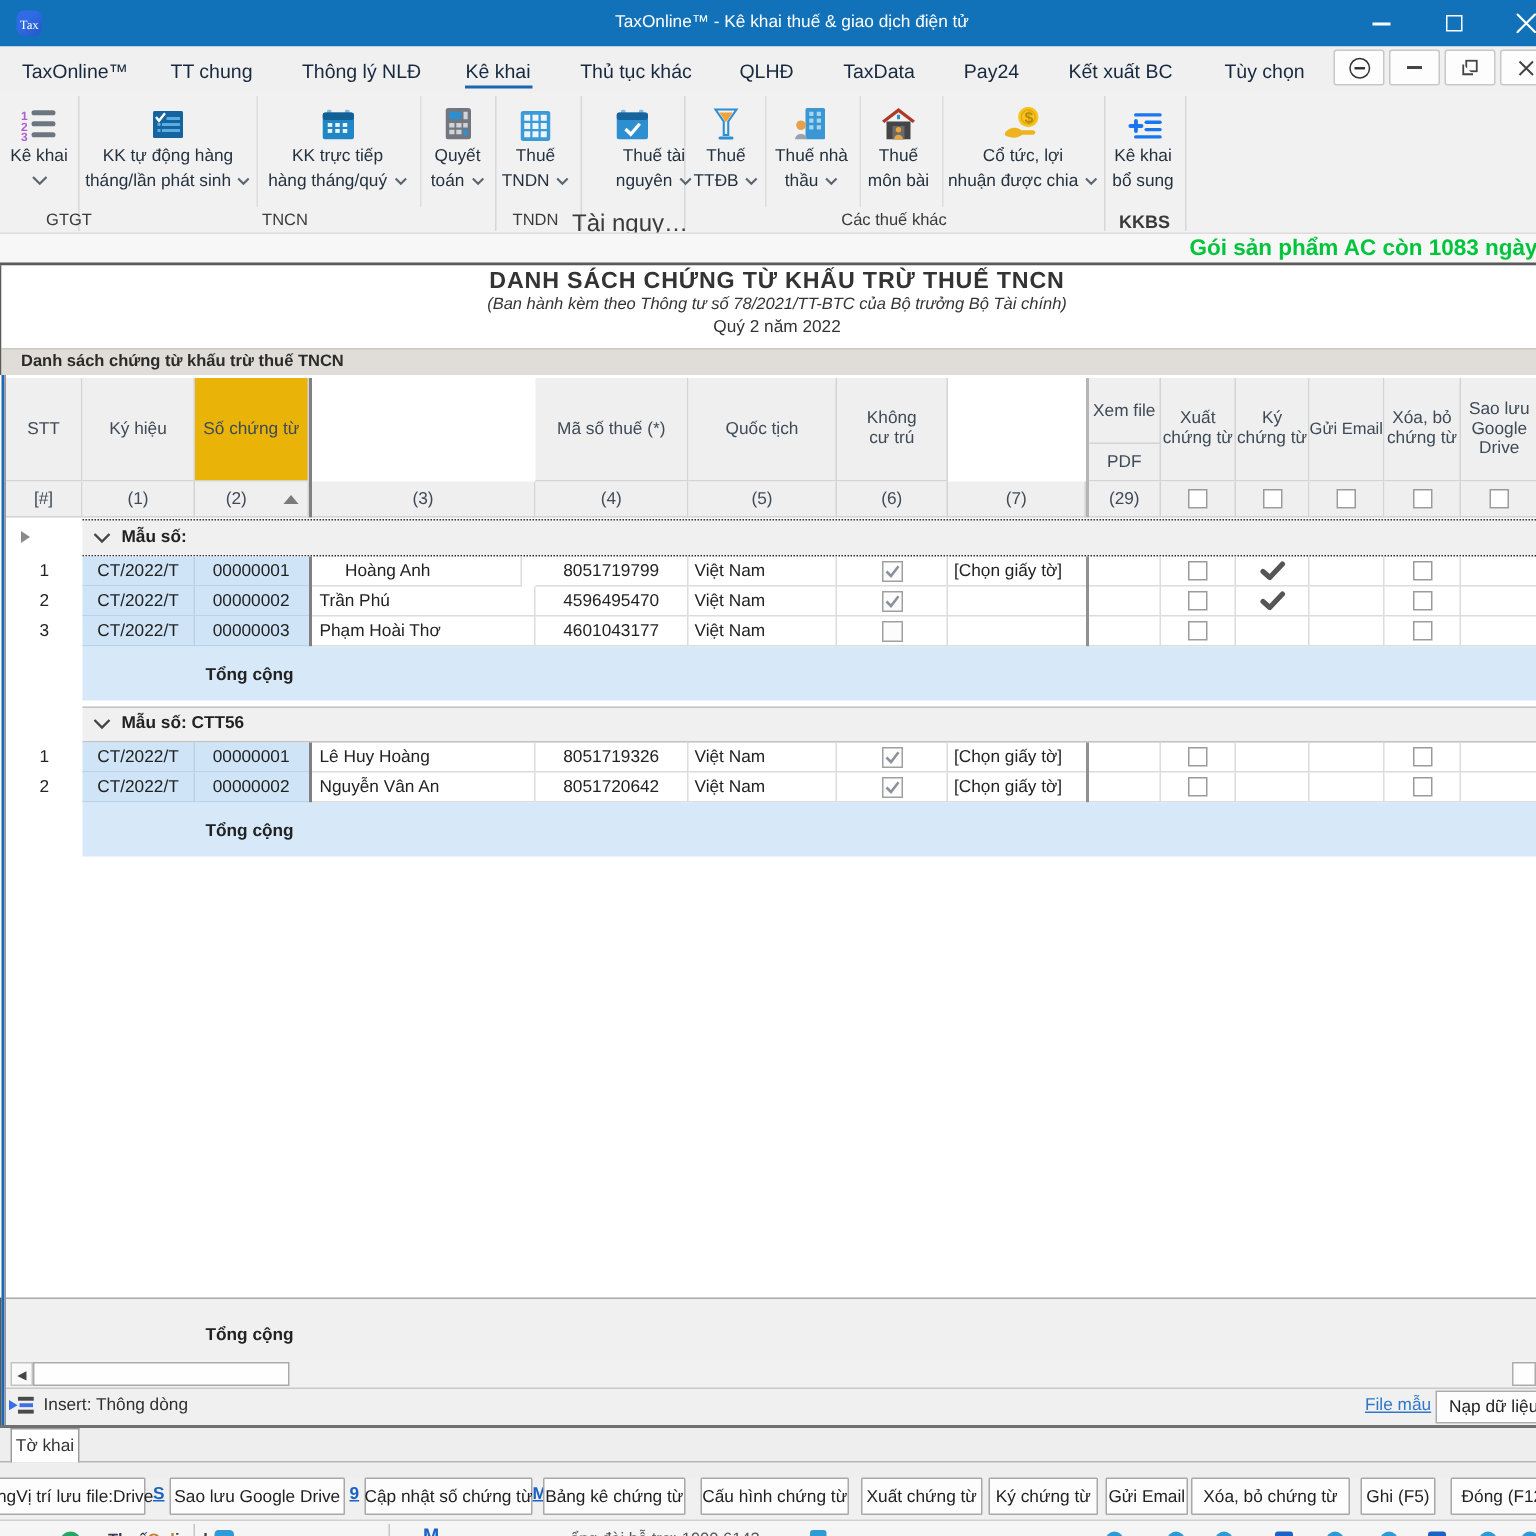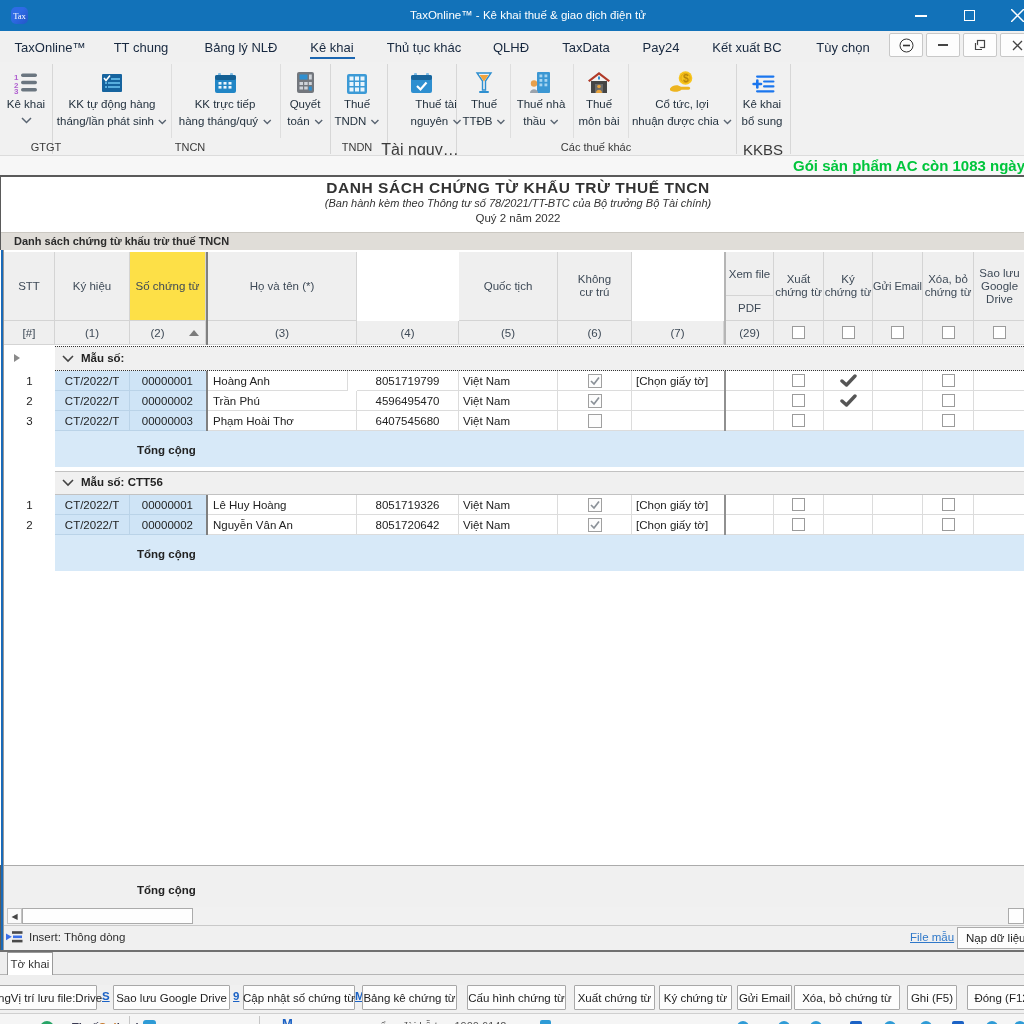--- a/index.html
+++ b/index.html
@@ -19,21 +19,21 @@
   <div class="abs" style="left:915px;top:15px;width:12px;height:1.5px;background:#fff;"></div>
   <div class="abs" style="left:964px;top:10px;width:11px;height:11px;border:1.5px solid #fff;"></div>
   <svg class="abs" style="left:1011px;top:9px;" width="13" height="13">
       <path d="M0 0 L13 13 M13 0 L0 13" stroke="#fff" stroke-width="1.5"></path>
     </svg>
 
   <div class="abs" style="left:0;top:31px;width:1024px;height:31px;background:#f0f0f0;"></div>
   <div id="menubar" style="position:absolute;left:0;top:31px;width:1024px;height:31px;font-size:13px;color:#17283f;">
     <span class="abs" style="left:50px;top:9px;transform:translateX(-50%);">TaxOnline™</span>
     <span class="abs" style="left:141px;top:9px;transform:translateX(-50%);">TT chung</span>
-    <span class="abs" style="left:241px;top:9px;transform:translateX(-50%);">Bảng lý NLĐ</span>
+    <span class="abs" style="left:241px;top:9px;transform:translateX(-50%);">Thông lý NLĐ</span>
     <span class="abs" style="left:332px;top:9px;transform:translateX(-50%);">Kê khai</span>
     <div class="abs" style="left:310px;top:26px;width:45px;height:2px;background:#1b66b1;"></div>
     <span class="abs" style="left:424px;top:9px;transform:translateX(-50%);">Thủ tục khác</span>
     <span class="abs" style="left:511px;top:9px;transform:translateX(-50%);">QLHĐ</span>
     <span class="abs" style="left:586px;top:9px;transform:translateX(-50%);">TaxData</span>
     <span class="abs" style="left:661px;top:9px;transform:translateX(-50%);">Pay24</span>
     <span class="abs" style="left:747px;top:9px;transform:translateX(-50%);">Kết xuất BC</span>
     <span class="abs" style="left:843px;top:9px;transform:translateX(-50%);">Tùy chọn</span>
     <div class="abs ctr" style="left:889px;top:2px;width:34px;height:24px;background:#fdfdfd;border:1px solid #c8c8c8;border-radius:2px;">
       <svg width="15" height="15">
@@ -70,21 +70,21 @@
     <div class="abs" style="left:573px;top:2px;width:1px;height:74px;background:#dedede;"></div>
     <div class="abs" style="left:628px;top:2px;width:1px;height:74px;background:#dedede;"></div>
     <div class="abs" style="left:736px;top:2px;width:1px;height:90px;background:#d7d7d7;"></div>
     <div class="abs" style="left:790px;top:2px;width:1px;height:90px;background:#d7d7d7;"></div>
 
     <div class="abs" style="left:26px;top:79px;transform:translateX(-50%);font-size:11px;color:#3a3a3a;margin-left:20px;">GTGT</div>
     <div class="abs" style="left:190px;top:79px;transform:translateX(-50%);font-size:11px;color:#3a3a3a;">TNCN</div>
     <div class="abs" style="left:357px;top:79px;transform:translateX(-50%);font-size:11px;color:#3a3a3a;">TNDN</div>
     <div class="abs" style="left:420px;top:79px;transform:translateX(-50%);font-size:16px;color:#3a3a3a;white-space:nowrap;">Tài nguy…</div>
     <div class="abs" style="left:596px;top:79px;transform:translateX(-50%);font-size:11px;color:#3a3a3a;white-space:nowrap;">Các thuế khác</div>
-    <div class="abs" style="left:763px;top:79px;transform:translateX(-50%);font-size:15px;color:#3a3a3a;">KKBS</div>
+    <div class="abs" style="left:763px;top:79px;transform:translateX(-50%);font-size:12px;color:#3a3a3a;font-weight:bold;">KKBS</div>
 
     <svg class="abs" style="left:14px;top:10px;" width="24" height="22">
       <text x="0" y="8" font-size="8" font-weight="bold" fill="#b05fd0" font-family="Liberation Sans">1</text>
       <text x="0" y="15.5" font-size="8" font-weight="bold" fill="#b05fd0" font-family="Liberation Sans">2</text>
       <text x="0" y="22" font-size="8" font-weight="bold" fill="#b05fd0" font-family="Liberation Sans">3</text>
       <rect x="7" y="1.5" width="16" height="3.4" rx="1.7" fill="#6b7680"></rect>
       <rect x="7" y="8.8" width="16" height="3.4" rx="1.7" fill="#6b7680"></rect>
       <rect x="7" y="16.1" width="16" height="3.4" rx="1.7" fill="#6b7680"></rect>
     </svg>
     <svg class="abs" style="left:102px;top:12px;" width="20" height="18">
@@ -237,24 +237,24 @@
   <div class="abs" style="left:14px;top:235px;font-size:11px;font-weight:bold;color:#2b2b2b;">Danh sách chứng từ khấu trừ thuế TNCN</div>
 
 <div id="grid" style="position:absolute;left:0;top:250px;width:1024px;height:615px;background:#fff;font-size:11.5px;color:#3e4a57;">
 <div class="abs" style="left:1px;top:0;width:2px;height:700px;background:#1a6ab8;"></div>
 <div class="abs" style="left:3px;top:0;width:1px;height:700px;background:#9a9a9a;"></div>
 <div class="abs" style="left:4px;top:0;width:1020px;height:2px;background:#fff;"></div>
 <div class="abs" style="left:4px;top:2px;width:51px;height:69px;background:#efefef;border-right:1px solid #d4d4d4;border-bottom:1px solid #d4d4d4;display:flex;align-items:center;justify-content:center;text-align:center;line-height:13px;">STT</div>
 <div class="abs" style="left:4px;top:71px;width:51px;height:24px;background:#efefef;border-right:1px solid #d4d4d4;border-bottom:1px solid #d4d4d4;display:flex;align-items:center;justify-content:center;">[#]</div>
 <div class="abs" style="left:55px;top:2px;width:75px;height:69px;background:#efefef;border-right:1px solid #d4d4d4;border-bottom:1px solid #d4d4d4;display:flex;align-items:center;justify-content:center;text-align:center;line-height:13px;">Ký hiệu</div>
 <div class="abs" style="left:55px;top:71px;width:75px;height:24px;background:#efefef;border-right:1px solid #d4d4d4;border-bottom:1px solid #d4d4d4;display:flex;align-items:center;justify-content:center;">(1)</div>
-<div class="abs" style="left:130px;top:2px;width:76px;height:69px;background:#fde047;border-right:1px solid #d4d4d4;border-bottom:1px solid #d4d4d4;display:flex;align-items:center;justify-content:center;text-align:center;line-height:13px;">Số chứng từ</div>
+<div class="abs" style="left:130px;top:2px;width:76px;height:69px;background:#eab308;border-right:1px solid #d4d4d4;border-bottom:1px solid #d4d4d4;display:flex;align-items:center;justify-content:center;text-align:center;line-height:13px;">Số chứng từ</div>
 <div class="abs" style="left:130px;top:71px;width:76px;height:24px;background:#efefef;border-right:1px solid #d4d4d4;border-bottom:1px solid #d4d4d4;display:flex;align-items:center;justify-content:center;padding-right:20px;">(2)</div>
-<div class="abs" style="left:208px;top:2px;width:149px;height:69px;background:#efefef;border-right:1px solid #d4d4d4;border-bottom:1px solid #d4d4d4;display:flex;align-items:center;justify-content:center;text-align:center;line-height:13px;">Họ và tên (*)</div>
 <div class="abs" style="left:208px;top:71px;width:149px;height:24px;background:#efefef;border-right:1px solid #d4d4d4;border-bottom:1px solid #d4d4d4;display:flex;align-items:center;justify-content:center;">(3)</div>
+<div class="abs" style="left:357px;top:2px;width:102px;height:69px;background:#efefef;border-right:1px solid #d4d4d4;border-bottom:1px solid #d4d4d4;display:flex;align-items:center;justify-content:center;text-align:center;line-height:13px;">Mã số thuế (*)</div>
 <div class="abs" style="left:357px;top:71px;width:102px;height:24px;background:#efefef;border-right:1px solid #d4d4d4;border-bottom:1px solid #d4d4d4;display:flex;align-items:center;justify-content:center;">(4)</div>
 <div class="abs" style="left:459px;top:2px;width:99px;height:69px;background:#efefef;border-right:1px solid #d4d4d4;border-bottom:1px solid #d4d4d4;display:flex;align-items:center;justify-content:center;text-align:center;line-height:13px;">Quốc tịch</div>
 <div class="abs" style="left:459px;top:71px;width:99px;height:24px;background:#efefef;border-right:1px solid #d4d4d4;border-bottom:1px solid #d4d4d4;display:flex;align-items:center;justify-content:center;">(5)</div>
 <div class="abs" style="left:558px;top:2px;width:74px;height:69px;background:#efefef;border-right:1px solid #d4d4d4;border-bottom:1px solid #d4d4d4;display:flex;align-items:center;justify-content:center;text-align:center;line-height:13px;">Không<br>cư trú</div>
 <div class="abs" style="left:558px;top:71px;width:74px;height:24px;background:#efefef;border-right:1px solid #d4d4d4;border-bottom:1px solid #d4d4d4;display:flex;align-items:center;justify-content:center;">(6)</div>
 <div class="abs" style="left:632px;top:71px;width:92px;height:24px;background:#efefef;border-right:1px solid #d4d4d4;border-bottom:1px solid #d4d4d4;display:flex;align-items:center;justify-content:center;">(7)</div>
 <div class="abs" style="left:726px;top:2px;width:48px;height:44px;background:#efefef;border-right:1px solid #d4d4d4;border-bottom:1px solid #d4d4d4;display:flex;align-items:center;justify-content:center;">Xem file</div>
 <div class="abs" style="left:726px;top:46px;width:48px;height:25px;background:#efefef;border-right:1px solid #d4d4d4;border-bottom:1px solid #d4d4d4;display:flex;align-items:center;justify-content:center;">PDF</div>
 <div class="abs" style="left:726px;top:71px;width:48px;height:24px;background:#efefef;border-right:1px solid #d4d4d4;border-bottom:1px solid #d4d4d4;display:flex;align-items:center;justify-content:center;">(29)</div>
 <div class="abs" style="left:774px;top:2px;width:50px;height:69px;background:#efefef;border-right:1px solid #d4d4d4;border-bottom:1px solid #d4d4d4;display:flex;align-items:center;justify-content:center;text-align:center;line-height:13px;">Xuất<br>chứng từ</div>
@@ -282,21 +282,21 @@
 <div class="abs" style="left:724px;top:2px;width:2px;height:93px;background:#b5b5b5;"></div>
 <div class="abs" style="left:55px;top:96px;width:969px;height:25px;background:#f0f0f0;border-top:1px dotted #333;border-bottom:1px dotted #333;"></div>
 <svg class="abs" style="left:62px;top:105px;" width="12" height="8">
         <path d="M1 1 L6 6 L11 1" stroke="#444" stroke-width="1.6" fill="none"></path>
       </svg>
 <div class="abs" style="left:81px;top:102px;font-weight:bold;color:#222;">Mẫu số:</div>
 <div class="abs" style="left:14px;top:104px;width:0;height:0;border-top:4.5px solid transparent;border-bottom:4.5px solid transparent;border-left:6px solid #8a8a8a;"></div>
 <div class="abs" style="left:4px;top:121px;width:51px;height:20px;display:flex;align-items:center;justify-content:center;color:#222;">1</div>
 <div class="abs" style="left:55px;top:121px;width:75px;height:20px;background:#cfe4f6;border-right:1px solid #bad3e8;border-bottom:1px solid #bad3e8;display:flex;align-items:center;justify-content:center;color:#222;">CT/2022/T</div>
 <div class="abs" style="left:130px;top:121px;width:76px;height:20px;background:#cfe4f6;border-bottom:1px solid #bad3e8;display:flex;align-items:center;justify-content:flex-end;padding-right:13px;color:#222;">00000001</div>
-<div class="abs" style="left:208px;top:121px;width:140px;height:20px;border-right:1px solid #dcdcdc;border-bottom:1px solid #dcdcdc;display:flex;align-items:center;padding-left:5px;color:#222;">Hoàng Anh</div>
+<div class="abs" style="left:208px;top:121px;width:140px;height:20px;border-right:1px solid #dcdcdc;border-bottom:1px solid #dcdcdc;display:flex;align-items:center;padding-left:22px;color:#222;">Hoàng Anh</div>
 <div class="abs" style="left:357px;top:121px;width:102px;height:20px;border-right:1px solid #dcdcdc;border-bottom:1px solid #dcdcdc;display:flex;align-items:center;justify-content:center;color:#222;">8051719799</div>
 <div class="abs" style="left:459px;top:121px;width:99px;height:20px;border-right:1px solid #dcdcdc;border-bottom:1px solid #dcdcdc;display:flex;align-items:center;padding-left:4px;color:#222;">Việt Nam</div>
 <div class="abs" style="left:558px;top:121px;width:74px;height:20px;border-right:1px solid #dcdcdc;border-bottom:1px solid #dcdcdc;display:flex;align-items:center;justify-content:center;">
         <svg width="14" height="14">
           <rect x="0.5" y="0.5" width="13" height="13" fill="#fcfcfc" stroke="#a0a0a0"></rect>
           <path d="M3 7 L6 10 L11 3.5" stroke="#8b9198" stroke-width="1.7" fill="none"></path>
         </svg>
       </div>
 <div class="abs" style="left:632px;top:121px;width:92px;height:20px;border-bottom:1px solid #dcdcdc;display:flex;align-items:center;padding-left:4px;color:#222;">[Chọn giấy tờ]</div>
 <div class="abs" style="left:726px;top:121px;width:48px;height:20px;border-right:1px solid #dcdcdc;border-bottom:1px solid #dcdcdc;"></div>
@@ -337,21 +337,21 @@
       </div>
 <div class="abs" style="left:873px;top:141px;width:50px;height:20px;border-right:1px solid #dcdcdc;border-bottom:1px solid #dcdcdc;"></div>
 <div class="abs" style="left:923px;top:141px;width:51px;height:20px;border-right:1px solid #dcdcdc;border-bottom:1px solid #dcdcdc;display:flex;align-items:center;justify-content:center;">
         <span style="display:inline-block;width:13px;height:13px;background:#fff;border:1px solid #9b9b9b;"></span>
       </div>
 <div class="abs" style="left:974px;top:141px;width:50px;height:20px;border-bottom:1px solid #dcdcdc;"></div>
 <div class="abs" style="left:4px;top:161px;width:51px;height:20px;display:flex;align-items:center;justify-content:center;color:#222;">3</div>
 <div class="abs" style="left:55px;top:161px;width:75px;height:20px;background:#cfe4f6;border-right:1px solid #bad3e8;border-bottom:1px solid #bad3e8;display:flex;align-items:center;justify-content:center;color:#222;">CT/2022/T</div>
 <div class="abs" style="left:130px;top:161px;width:76px;height:20px;background:#cfe4f6;border-bottom:1px solid #bad3e8;display:flex;align-items:center;justify-content:flex-end;padding-right:13px;color:#222;">00000003</div>
 <div class="abs" style="left:208px;top:161px;width:149px;height:20px;border-right:1px solid #dcdcdc;border-bottom:1px solid #dcdcdc;display:flex;align-items:center;padding-left:5px;color:#222;">Phạm Hoài Thơ</div>
-<div class="abs" style="left:357px;top:161px;width:102px;height:20px;border-right:1px solid #dcdcdc;border-bottom:1px solid #dcdcdc;display:flex;align-items:center;justify-content:center;color:#222;">6407545680</div>
+<div class="abs" style="left:357px;top:161px;width:102px;height:20px;border-right:1px solid #dcdcdc;border-bottom:1px solid #dcdcdc;display:flex;align-items:center;justify-content:center;color:#222;">4601043177</div>
 <div class="abs" style="left:459px;top:161px;width:99px;height:20px;border-right:1px solid #dcdcdc;border-bottom:1px solid #dcdcdc;display:flex;align-items:center;padding-left:4px;color:#222;">Việt Nam</div>
 <div class="abs" style="left:558px;top:161px;width:74px;height:20px;border-right:1px solid #dcdcdc;border-bottom:1px solid #dcdcdc;display:flex;align-items:center;justify-content:center;">
         <svg width="14" height="14">
           <rect x="0.5" y="0.5" width="13" height="13" fill="#fcfcfc" stroke="#a0a0a0"></rect>
         </svg>
       </div>
 <div class="abs" style="left:632px;top:161px;width:92px;height:20px;border-bottom:1px solid #dcdcdc;display:flex;align-items:center;padding-left:4px;color:#222;"></div>
 <div class="abs" style="left:726px;top:161px;width:48px;height:20px;border-right:1px solid #dcdcdc;border-bottom:1px solid #dcdcdc;"></div>
 <div class="abs" style="left:774px;top:161px;width:50px;height:20px;border-right:1px solid #dcdcdc;border-bottom:1px solid #dcdcdc;display:flex;align-items:center;justify-content:center;">
         <span style="display:inline-block;width:13px;height:13px;background:#fff;border:1px solid #9b9b9b;"></span>

